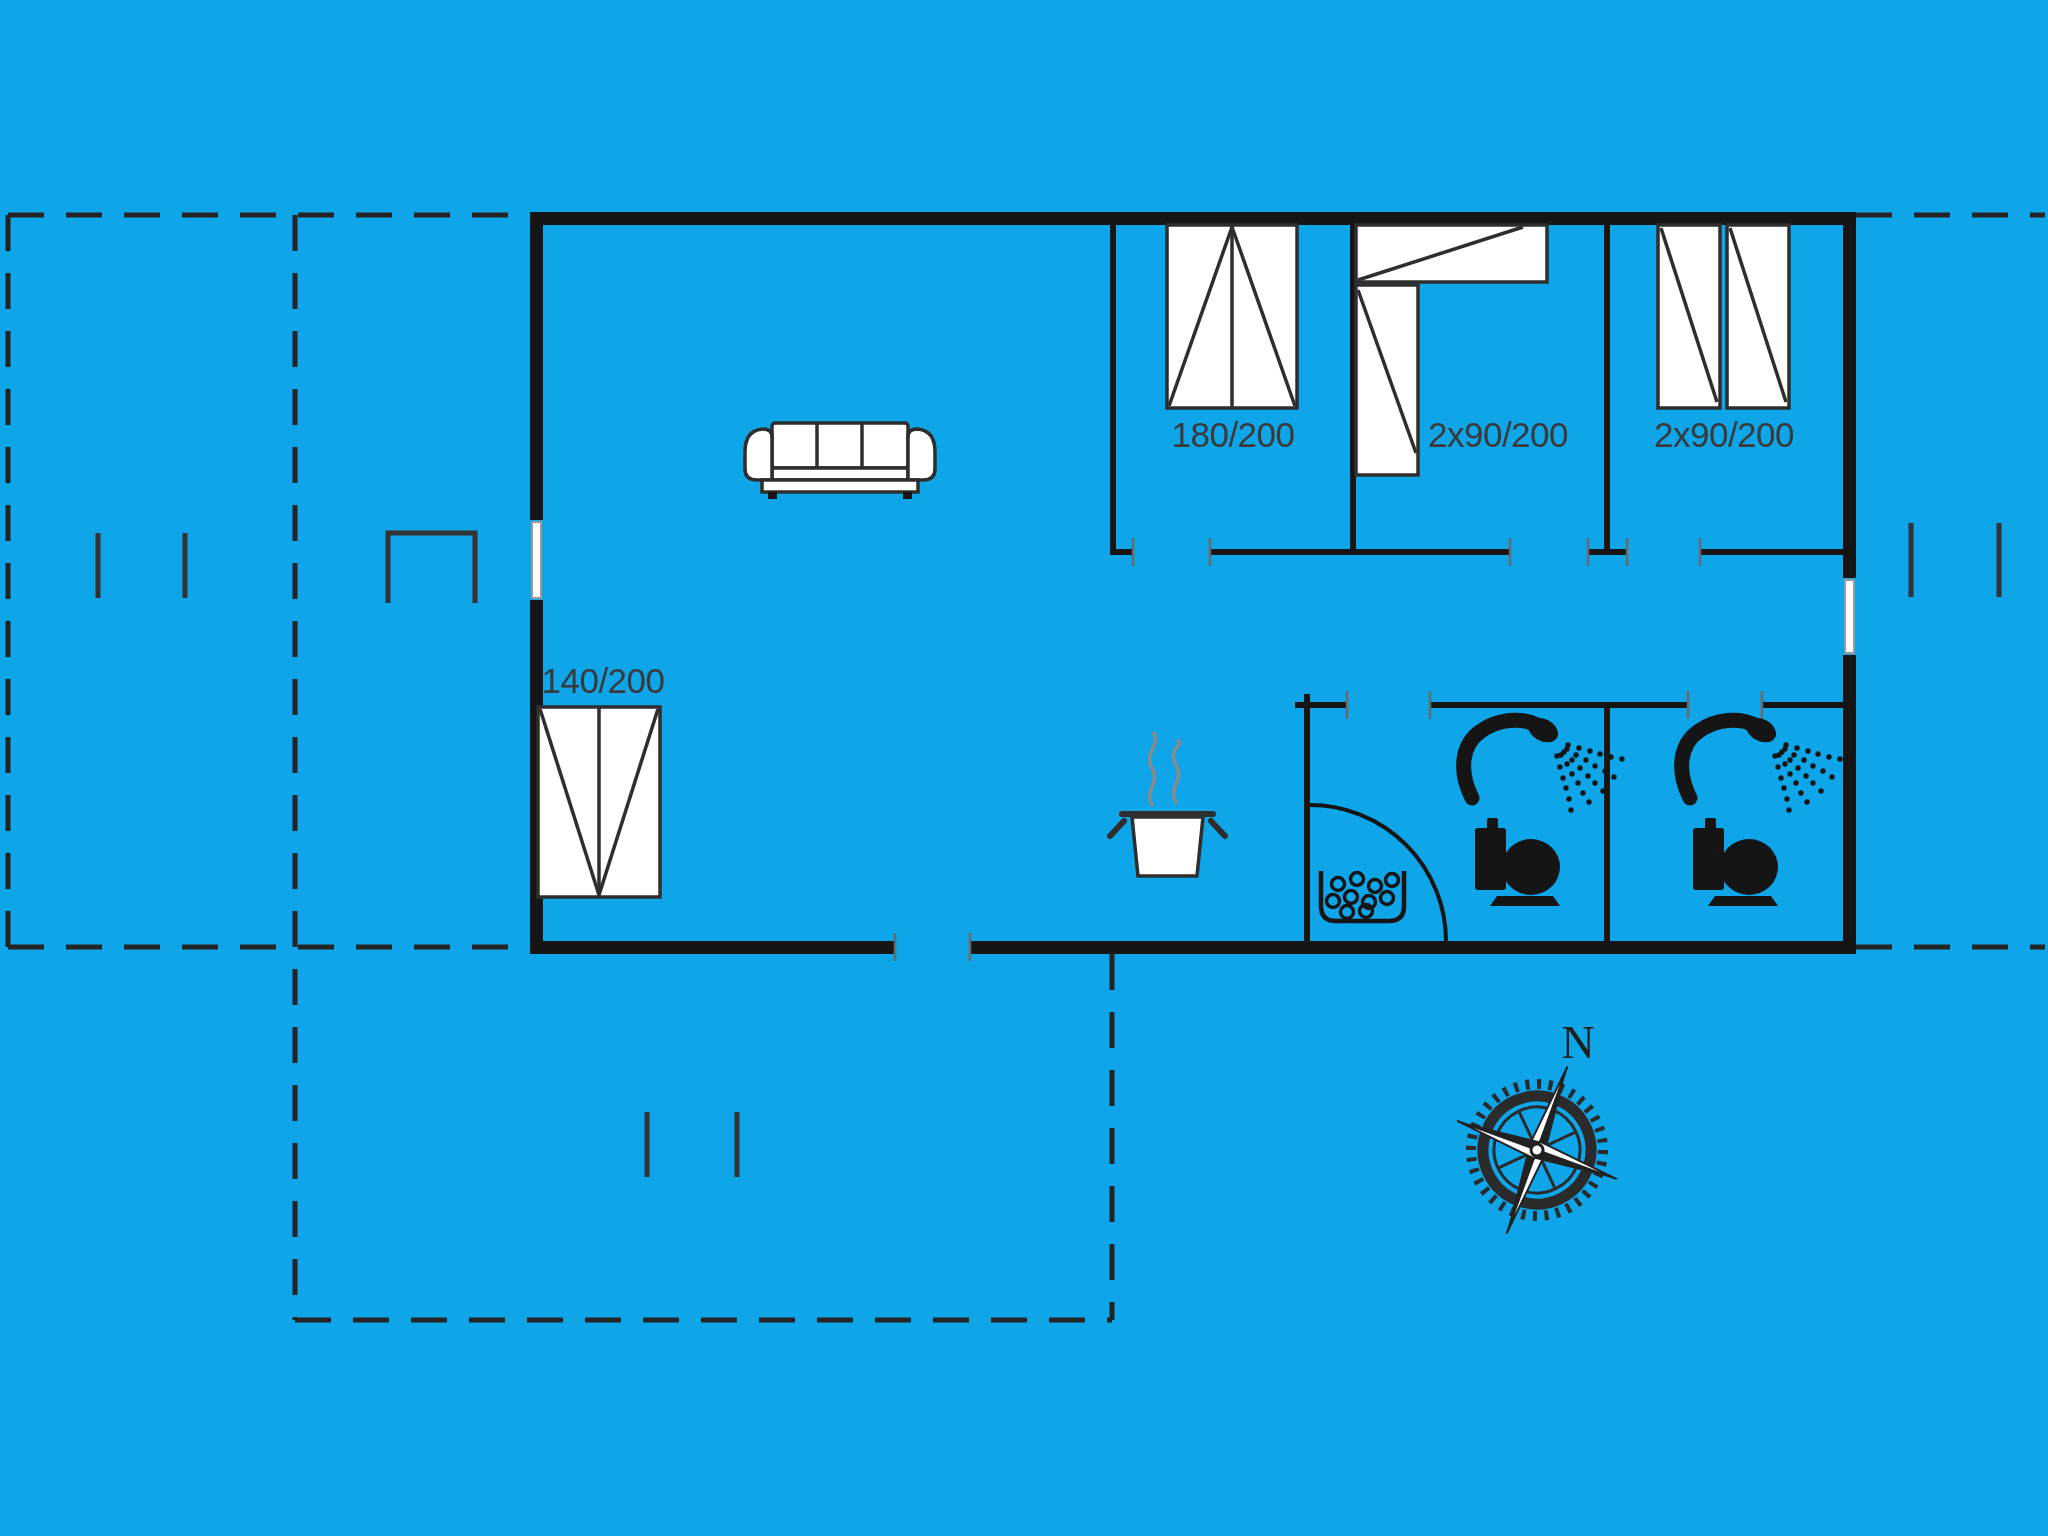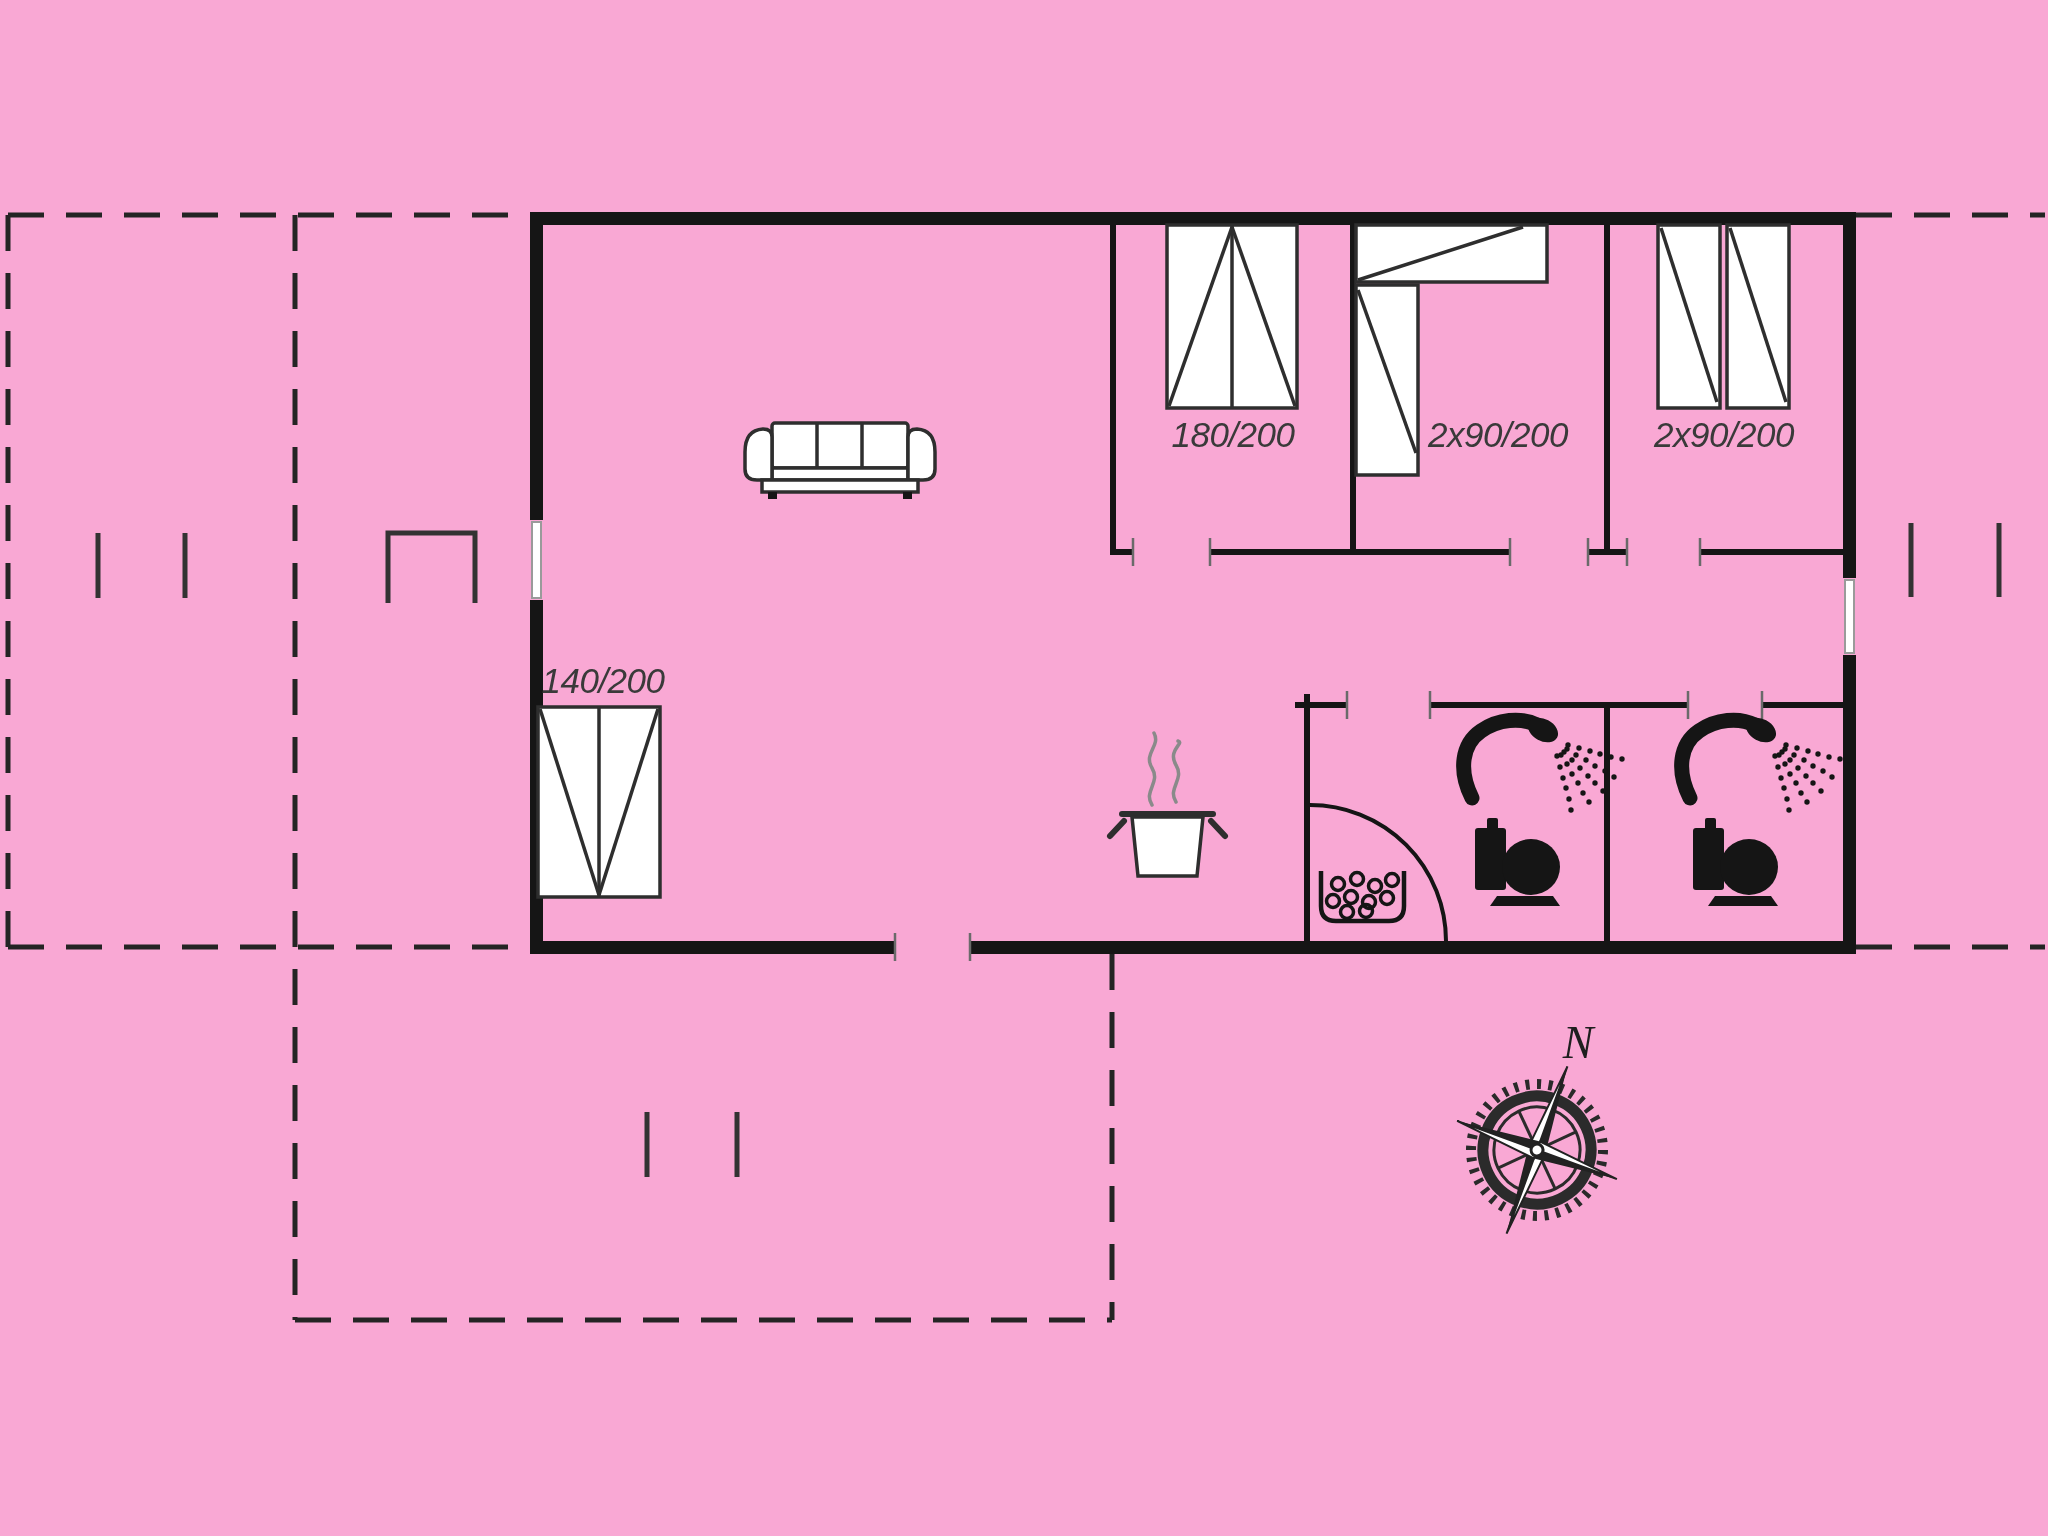--- a/index.html
+++ b/index.html
@@ -1,17 +1,17 @@
 <!DOCTYPE html>
 <html><head>
 <meta charset="utf-8">
 <style>
   html,body{margin:0;padding:0;background:#fff;}
-  .canvas{position:relative;width:2048px;height:1536px;background:#f9a8d4;overflow:hidden;
-          font-family:"Liberation Sans",sans-serif;font-style:italic;}
+  .canvas{position:relative;width:2048px;height:1536px;background:#0ea5e9;overflow:hidden;
+          font-family:"Liberation Sans",sans-serif;}
   .canvas svg{position:absolute;left:0;top:0;}
   .bed-label{font-family:"Liberation Sans",sans-serif;font-size:35px;fill:#3a3a3a;letter-spacing:-0.5px;}
   .north-label{font-family:"Liberation Serif",serif;font-size:46px;fill:#1f1f1f;}
   .wall{fill:#151515;}
   .furn{stroke:#2e2e2e;stroke-width:3.5;fill:#ffffff;}
   .thin{stroke:#2e2e2e;stroke-width:3.5;fill:none;}
   .dashed{stroke:#242424;stroke-width:5;fill:none;stroke-dasharray:36 22;}
   .tick{stroke:#333333;stroke-width:5;fill:none;}
   .doortick{stroke:#6a6a6a;stroke-width:2.5;fill:none;}
   .blackfill{fill:#151515;stroke:none;}

